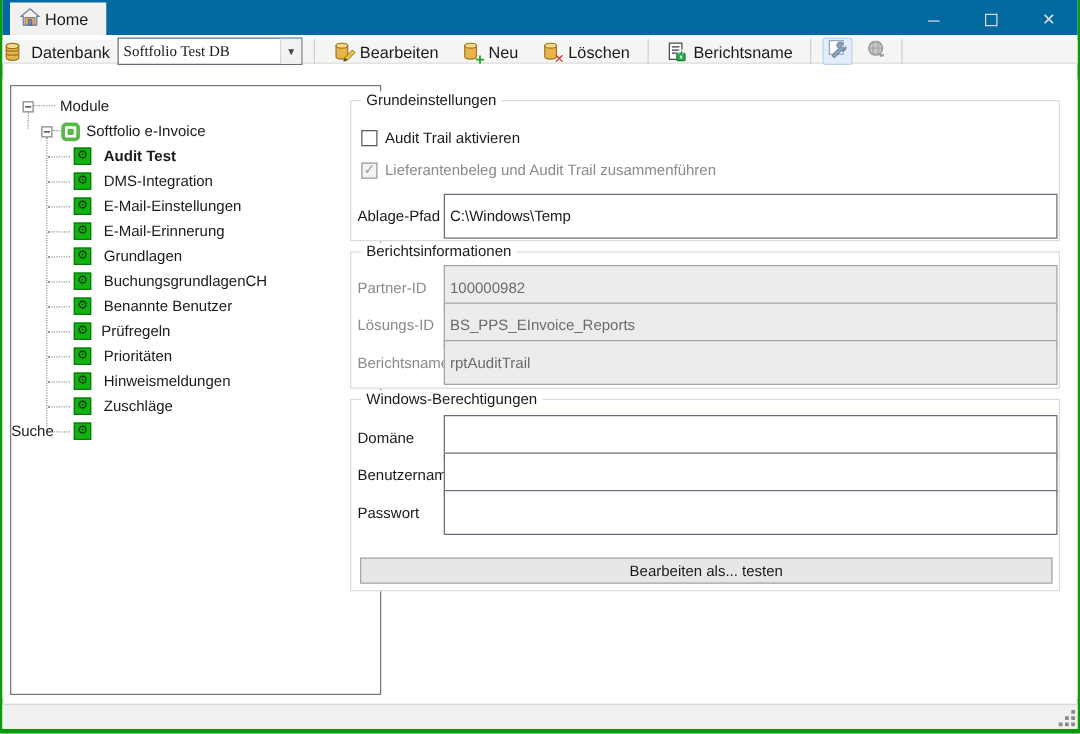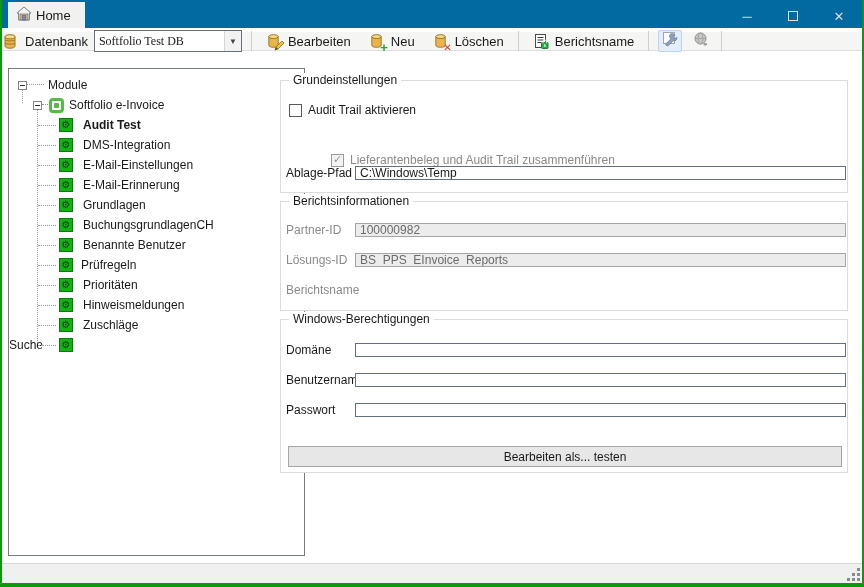--- a/index.html
+++ b/index.html
@@ -59,21 +59,21 @@
   
   .group { position:absolute; left:278px; width:568px; border:1px solid #dcdcdc; background:#fff; }
   .group-title { position:absolute; top:-8px; left:8px; background:#fff; padding:0 4px; font-size:12px; }
   .row { position:absolute; display:flex; align-items:center; }
   .cb { width:13px; height:13px; background:#fff; border:1px solid #5a5a5a; flex:0 0 auto; }
   .cb.checked-disabled { border-color:#9a9a9a; background:#f2f2f2; position:relative; }
   .cb.checked-disabled::after { content:"✓"; position:absolute; left:1px; top:-2px; font-size:11px; color:#8f98a0; }
   .cb-label { margin-left:6px; }
   .dis-text { color:#8a8a8a; }
   .fld-label { position:absolute; left:5px; font-size:12px; }
-  .txt { position:absolute; left:74px; width:491px; height:14px; border:1px solid #66707b; background:#fff;
+  .txt { position:absolute; left:74px; width:491px; height:36px; border:1px solid #66707b; background:#fff;
          font-family:"Liberation Sans","DejaVu Sans",sans-serif; font-size:12px; padding:0 4px; color:#1a1a1a; }
   .txt.disabled { background:#ececec; border-color:#a5a5a5; color:#6b6b6b; }
   .test-btn { position:absolute; left:7px; width:554px; height:21px; background:#e7e7e7; border:1px solid #a6a6a6;
               font-family:"Liberation Sans","DejaVu Sans",sans-serif; font-size:12px; color:#1a1a1a; }
 
   
   .statusbar { position:absolute; left:0; right:0; bottom:0; height:20px; background:#f0f0f0;
                border-top:1px solid #d7d7d7; }
   .grip { position:absolute; right:2px; bottom:2px; width:12px; height:12px; }
   .grip i { position:absolute; width:3px; height:3px; background:#8a8a8a; }
@@ -311,21 +311,21 @@
           </div>
         </div>
       </div>
 
       <div class="group" style="top:17px; height:113px;">
         <span class="group-title">Grundeinstellungen</span>
         <div class="row" style="top:22px; left:8px;">
           <span class="cb"></span>
           <span class="cb-label">Audit Trail aktivieren</span>
         </div>
-        <div class="row" style="top:72px; left:8px;margin-left:42px;">
+        <div class="row" style="top:48px; left:8px;">
           <span class="cb checked-disabled"></span>
           <span class="cb-label dis-text">Lieferantenbeleg und Audit Trail zusammenführen</span>
         </div>
         <div class="row" style="top:82px; left:0; right:0; height:20px;">
           <span class="fld-label">Ablage-Pfad</span>
           <input class="txt" type="text" value="C:\Windows\Temp" style="">
         </div>
       </div>
 
       <div class="group" style="top:138px; height:110px;">
@@ -333,20 +333,21 @@
         <div class="row" style="top:18px; left:0; right:0; height:20px;">
           <span class="fld-label dis-text">Partner-ID</span>
           <input class="txt disabled" type="text" disabled="" value="100000982" style="">
         </div>
         <div class="row" style="top:48px; left:0; right:0; height:20px;">
           <span class="fld-label dis-text">Lösungs-ID</span>
           <input class="txt disabled" type="text" disabled="" value="BS_PPS_EInvoice_Reports" style="">
         </div>
         <div class="row" style="top:78px; left:0; right:0; height:20px;">
           <span class="fld-label dis-text">Berichtsname</span>
+          <input class="txt disabled" type="text" disabled="" value="rptAuditTrail" style="">
         </div>
       </div>
 
       <div class="group" style="top:256px; height:154px;">
         <span class="group-title">Windows-Berechtigungen</span>
         <div class="row" style="top:20px; left:0; right:0; height:20px;">
           <span class="fld-label">Domäne</span>
           <input class="txt" type="text" value="" style="">
         </div>
         <div class="row" style="top:50px; left:0; right:0; height:20px;">

